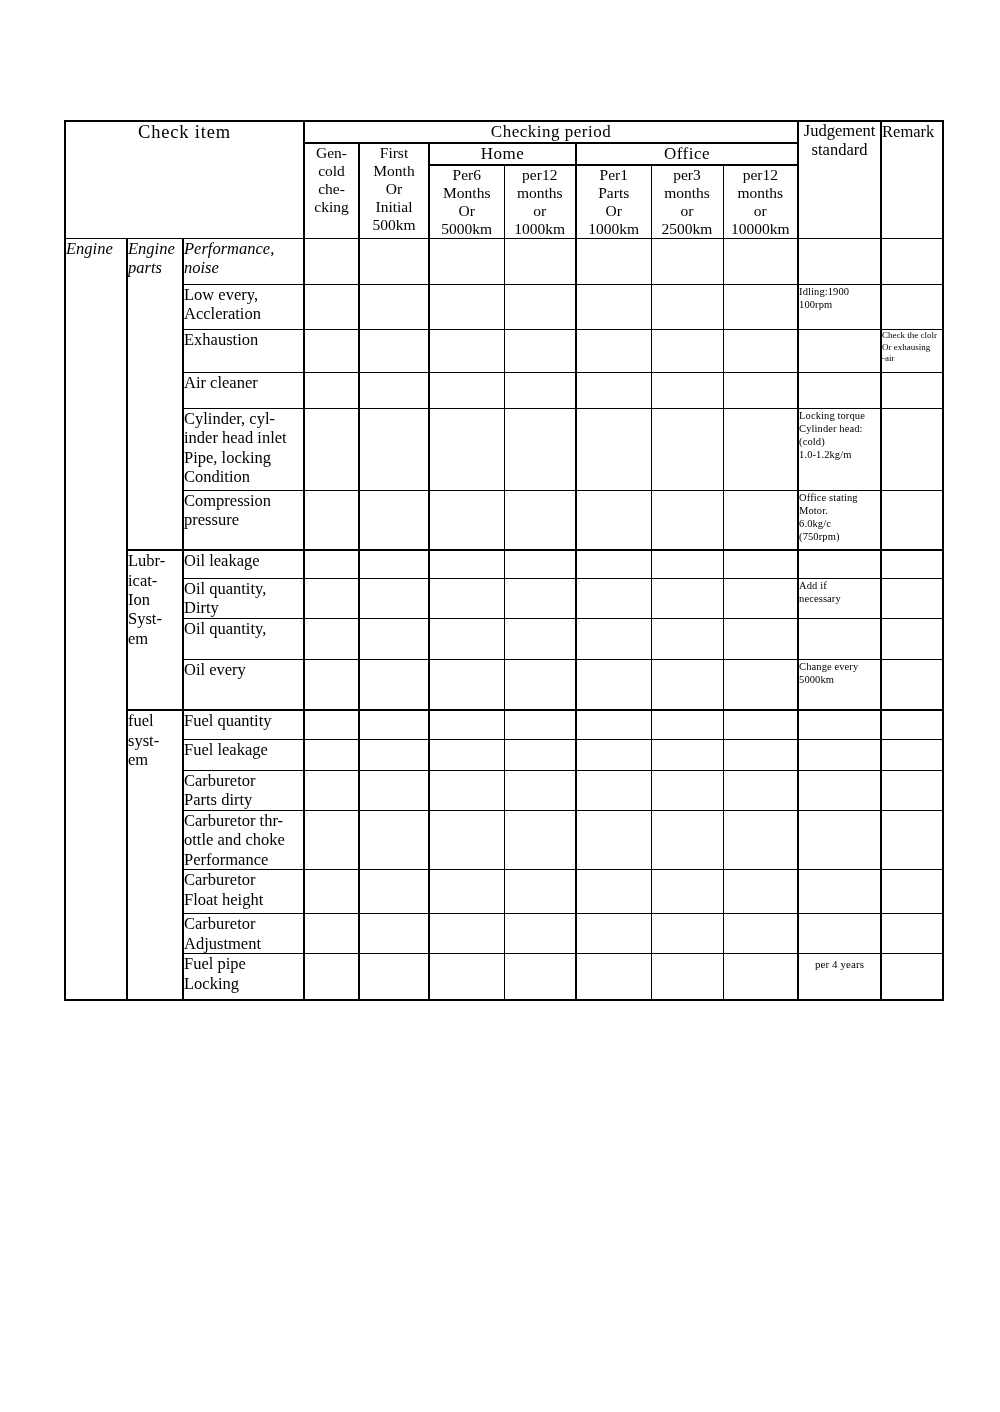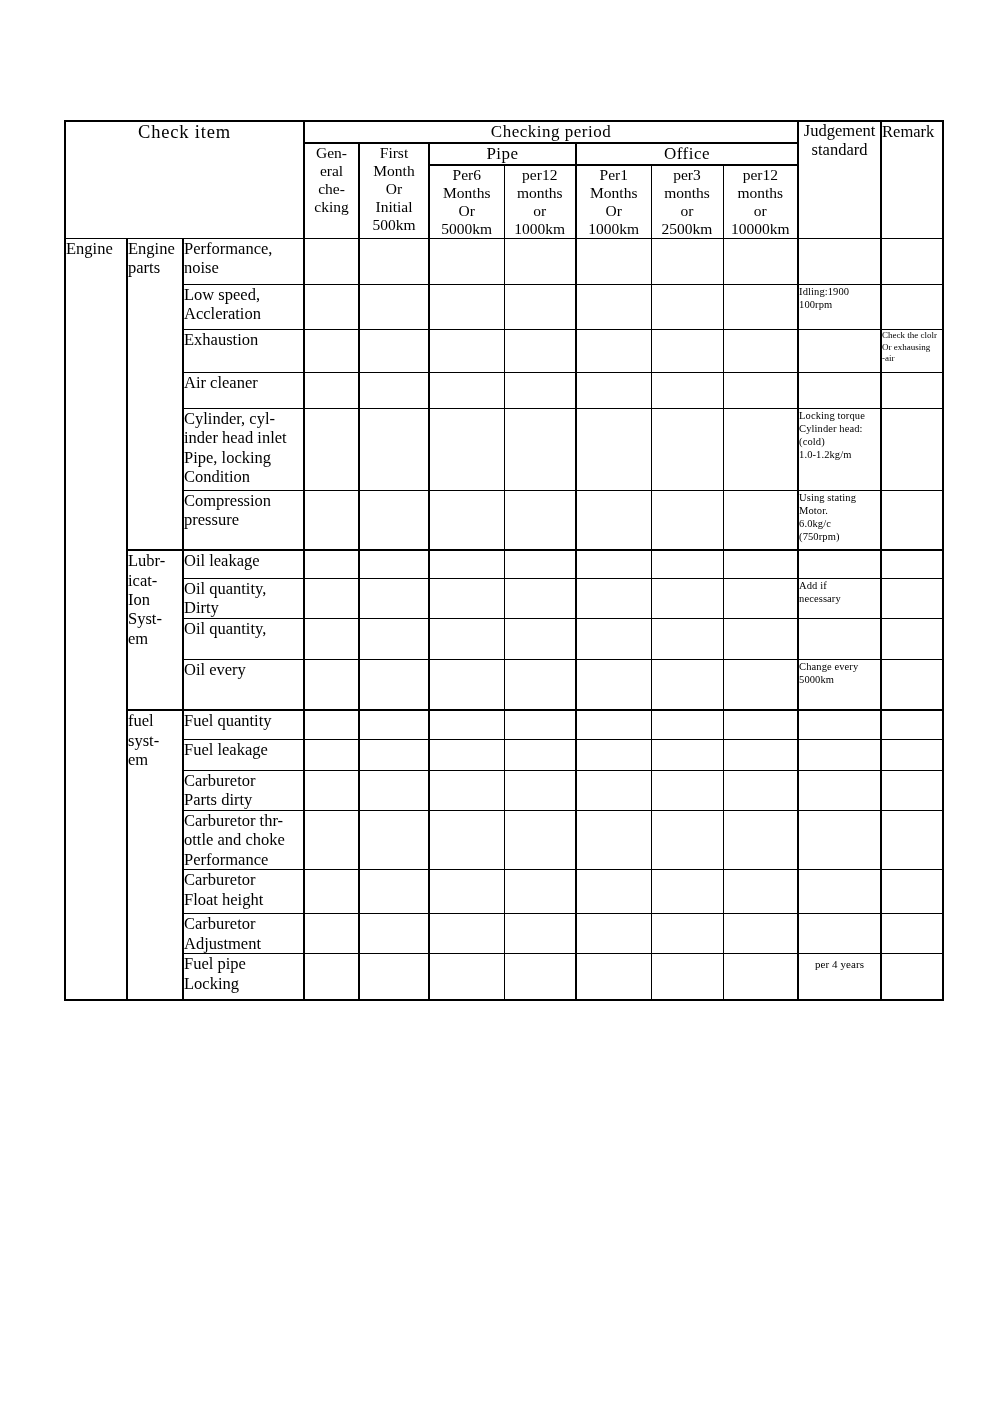--- a/index.html
+++ b/index.html
@@ -156,75 +156,75 @@
     <thead>
       <tr>
         <td class="checkitem-cell hv-r" rowspan="4" colspan="3">Check item</td>
         <td class="hdr-big hv-r hv-b" colspan="7">Checking    period</td>
         <td class="hdr-mid hv-r" rowspan="4" style="white-space:pre-line">Judgement
 standard</td>
         <td class="hdr-rem" rowspan="4">Remark</td>
       </tr>
       <tr>
         <td class="hdr hv-r" rowspan="3" style="white-space:pre-line">Gen-
-eral
+cold
 che-
 cking</td>
         <td class="hdr hv-r" rowspan="3" style="white-space:pre-line">First
 Month
 Or
 Initial
 500km</td>
-        <td class="hdr-big hv-r hv-b" colspan="2">Pipe</td>
+        <td class="hdr-big hv-r hv-b" colspan="2">Home</td>
         <td class="hdr-big hv-r hv-b" colspan="3">Office</td>
       </tr>
       <tr>
         <td class="hdr" rowspan="2" style="white-space:pre-line">Per6
 Months
 Or
 5000km</td>
         <td class="hdr hv-r" rowspan="2" style="white-space:pre-line">per12
 months
 or
 1000km</td>
         <td class="hdr" rowspan="2" style="white-space:pre-line">Per1
-Months
+Parts
 Or
 1000km</td>
         <td class="hdr" rowspan="2" style="white-space:pre-line">per3
 months
 or
 2500km</td>
         <td class="hdr hv-r" rowspan="2" style="white-space:pre-line">per12
 months
 or
 10000km</td>
       </tr>
       <tr></tr>
     </thead>
 
     <tbody id="tbody">
-        <tr style="height: 46px;">
+        <tr style="height: 46px; font-style: italic;">
           <td class="cat hv-r" rowspan="17" style="vertical-align: top;">Engine</td>
           <td class="sub hv-r" rowspan="6">Engine
 parts</td>
           <td class="item hv-r">Performance,
 noise</td>
           <td class="mark hv-r"></td>
           <td class="mark hv-r"></td>
           <td class="mark"></td>
           <td class="mark hv-r"></td>
           <td class="mark"></td>
           <td class="mark"></td>
           <td class="mark hv-r"></td>
           <td class="judge hv-r"></td>
           <td class="remark"></td>
         </tr>
         <tr style="height: 45px;">
-          <td class="item hv-r">Low speed,
+          <td class="item hv-r">Low every,
 Accleration</td>
           <td class="mark hv-r"></td>
           <td class="mark hv-r"></td>
           <td class="mark"></td>
           <td class="mark hv-r"></td>
           <td class="mark"></td>
           <td class="mark"></td>
           <td class="mark hv-r"></td>
           <td class="judge hv-r">Idling:1900
 100rpm</td>
@@ -277,21 +277,21 @@
         <tr style="height: 60px; border-radius: 28px;">
           <td class="item hv-r">Compression
 pressure</td>
           <td class="mark hv-r"></td>
           <td class="mark hv-r"></td>
           <td class="mark"></td>
           <td class="mark hv-r"></td>
           <td class="mark"></td>
           <td class="mark"></td>
           <td class="mark hv-r"></td>
-          <td class="judge hv-r">Using stating
+          <td class="judge hv-r">Office stating
 Motor.
 6.0kg/c
 (750rpm)</td>
           <td class="remark"></td>
         </tr>
         <tr style="height: 28px;">
           <td class="sub hv-r hv-t" rowspan="4">Lubr-
 icat-
 Ion
 Syst-

